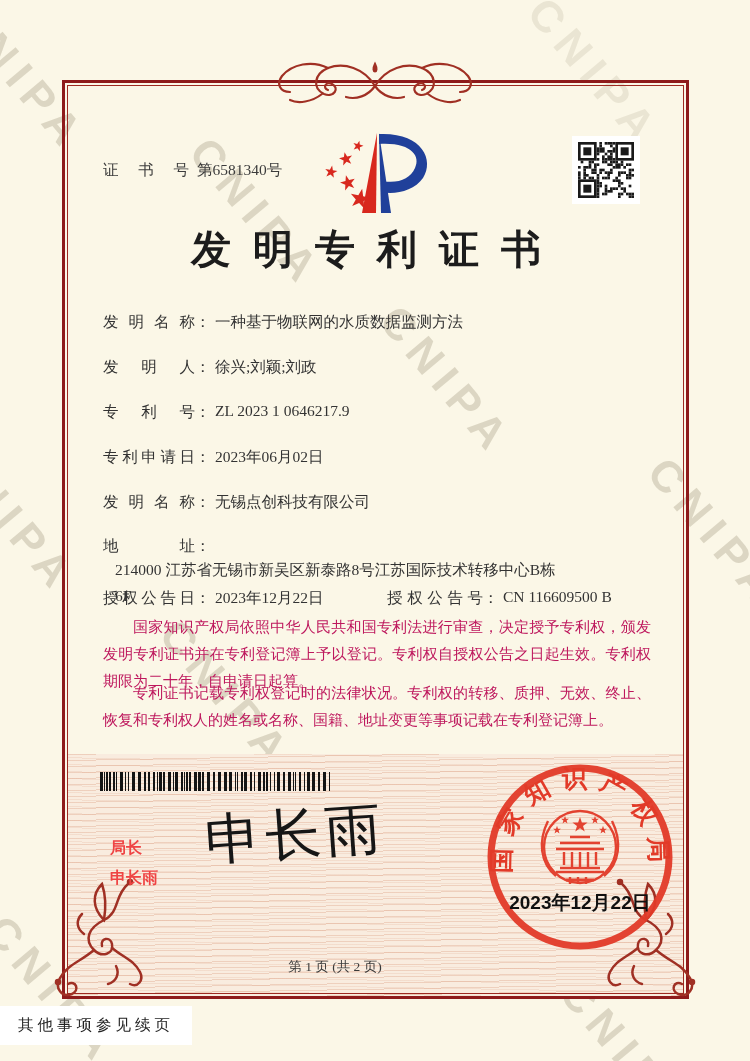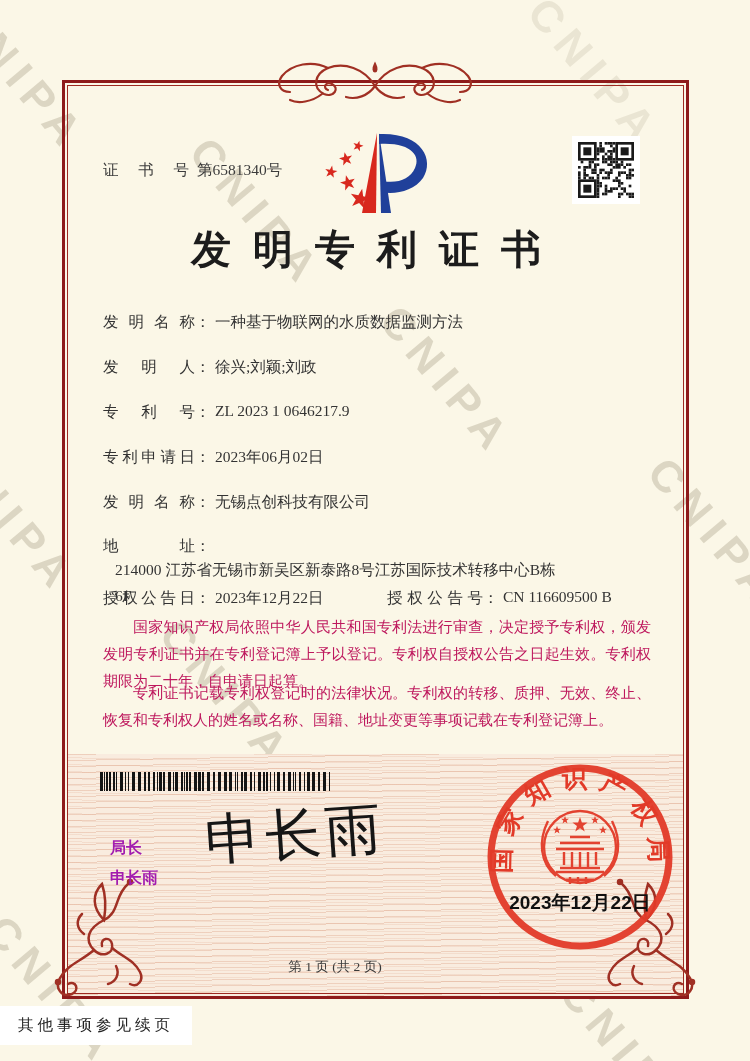--- a/index.html
+++ b/index.html
@@ -36,21 +36,21 @@
        vertical-align:top;}
   .col{display:inline-block;width:16px;vertical-align:top;}
   .val{display:inline-block;margin-left:4px;vertical-align:top;}
   .val-wrap{width:452px;line-height:26px;margin-left:12px;}
   .row-grant .pair2{position:absolute;left:284px;top:0;}
   .pair2 .lab{width:96px;}
   
   .para{position:absolute;left:103px;width:548px;z-index:4;font-size:15px;line-height:27px;
         text-indent:2em;text-align:justify;color:#be185d;margin:0;}
   
-  .signer{position:absolute;left:110px;z-index:5;font:600 16px "Liberation Sans","DejaVu Sans",sans-serif;color:#a21caf;}
+  .signer{position:absolute;left:110px;z-index:5;font:600 16px "Liberation Sans","DejaVu Sans",sans-serif;color:#ef4444;}
   .signature{position:absolute;left:205px;top:796px;width:220px;z-index:5;font-size:56px;
              letter-spacing:4px;color:#161616;transform:rotate(-4deg);}
   .barcode{position:absolute;left:100px;top:772px;z-index:5;}
   .seal{position:absolute;left:486px;top:763px;width:188px;height:188px;z-index:6;}
   .seal-date{position:absolute;left:0;top:127px;width:188px;text-align:center;z-index:7;
              font:700 19px "Liberation Sans","DejaVu Sans",sans-serif;color:#101010;}
   .pageno{position:absolute;left:62px;top:958px;width:546px;text-align:center;z-index:5;
           font-size:13.5px;color:#3a3a3a;}
   .footer{position:absolute;left:0;top:1006px;width:750px;z-index:4;}
   .footer-box{display:inline-block;background:#ffffff;padding:9px 18px;font-size:15.5px;

